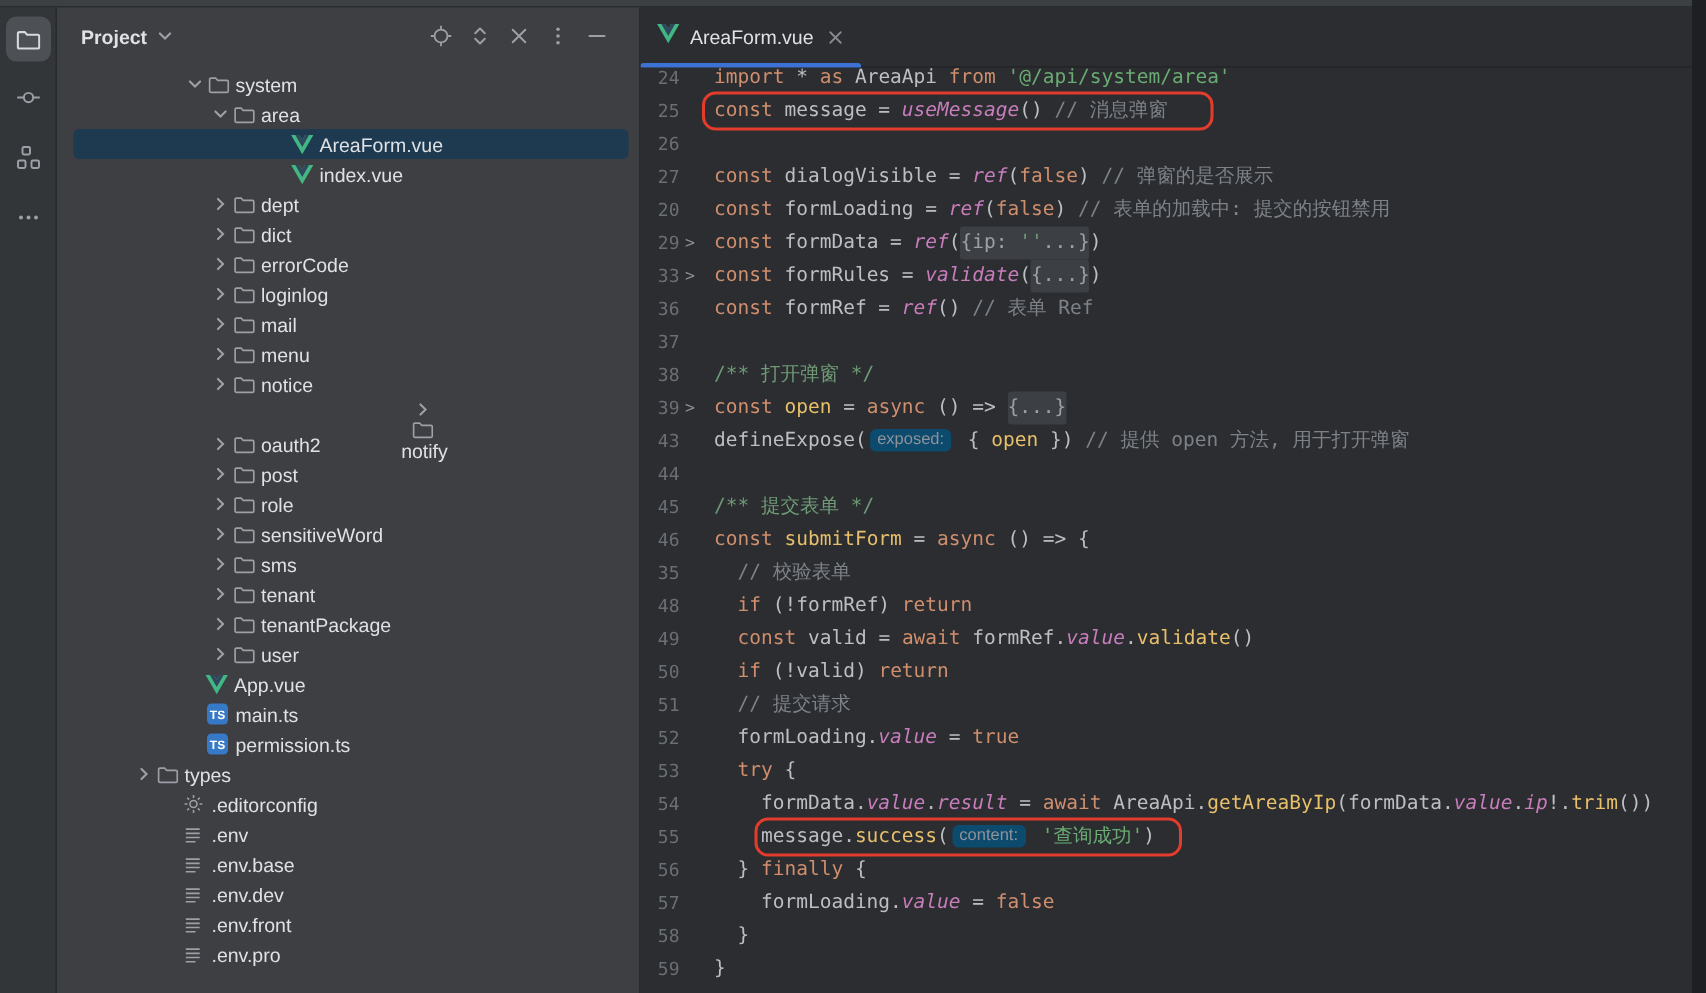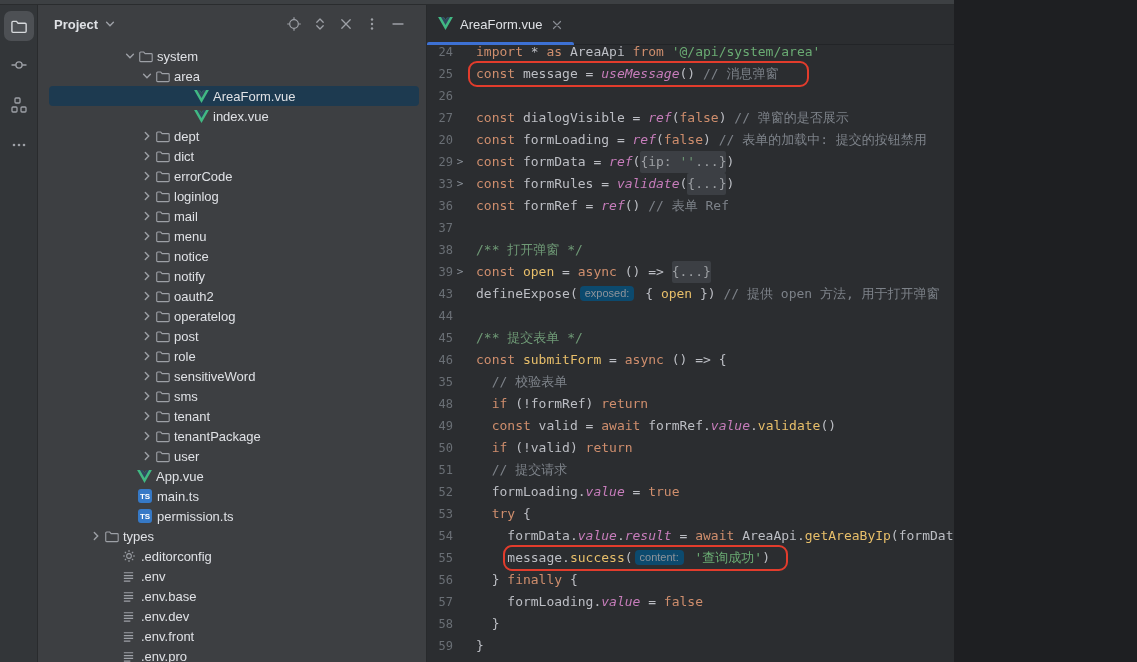--- a/index.html
+++ b/index.html
@@ -1,16 +1,16 @@
 <!DOCTYPE html>
 <html><head>
 <meta charset="utf-8">
 <style>
   html,body{margin:0;padding:0;background:#1e1f22;}
-  .window{position:relative;width:954px;height:662px;background:#2b2d30;overflow:hidden;
+  .window{position:relative;width:1128px;height:662px;background:#2b2d30;overflow:hidden;
           font-family:"Liberation Sans",sans-serif;}
   
   .topstrip{position:absolute;left:0;top:0;width:100%;height:5px;background:#3d4043;
             border-bottom:1px solid #2a2c2e;box-sizing:border-box;}
   
   .activitybar{position:absolute;left:0;top:5px;bottom:0;width:38px;background:#333639;
                border-right:1px solid #292b2d;box-sizing:border-box;display:flex;
                flex-direction:column;align-items:center;}
   .ab-btn{width:30px;height:30px;border-radius:7px;display:flex;align-items:center;
           justify-content:center;margin-top:6px;}
@@ -281,21 +281,21 @@
               <path d="M5.3 3.6 8.7 7l-3.4 3.4" stroke="#9da0a6" stroke-width="1.4" fill="none" stroke-linecap="round"></path>
             </svg>
           </span>
           <span class="ticon">
             <svg width="15" height="13" viewBox="0 0 16 14">
               <path d="M1.8 3.2c0-.6.4-1 1-1h3.3l1.5 1.7h6.6c.6 0 1 .5 1 1v6.6c0 .6-.4 1-1 1H2.8c-.6 0-1-.4-1-1Z" fill="none" stroke="#9da0a6" stroke-width="1.2"></path>
             </svg>
           </span>
           <span class="tlabel">notice</span>
         </div>
-        <div class="trow" style="padding-left: 100px;">
+        <div class="trow" style="padding-left: 100px; flex-direction: column;">
           <span class="tchev">
             <svg width="14" height="14" viewBox="0 0 14 14">
               <path d="M5.3 3.6 8.7 7l-3.4 3.4" stroke="#9da0a6" stroke-width="1.4" fill="none" stroke-linecap="round"></path>
             </svg>
           </span>
           <span class="ticon">
             <svg width="15" height="13" viewBox="0 0 16 14">
               <path d="M1.8 3.2c0-.6.4-1 1-1h3.3l1.5 1.7h6.6c.6 0 1 .5 1 1v6.6c0 .6-.4 1-1 1H2.8c-.6 0-1-.4-1-1Z" fill="none" stroke="#9da0a6" stroke-width="1.2"></path>
             </svg>
           </span>
@@ -306,33 +306,20 @@
             <svg width="14" height="14" viewBox="0 0 14 14">
               <path d="M5.3 3.6 8.7 7l-3.4 3.4" stroke="#9da0a6" stroke-width="1.4" fill="none" stroke-linecap="round"></path>
             </svg>
           </span>
           <span class="ticon">
             <svg width="15" height="13" viewBox="0 0 16 14">
               <path d="M1.8 3.2c0-.6.4-1 1-1h3.3l1.5 1.7h6.6c.6 0 1 .5 1 1v6.6c0 .6-.4 1-1 1H2.8c-.6 0-1-.4-1-1Z" fill="none" stroke="#9da0a6" stroke-width="1.2"></path>
             </svg>
           </span>
           <span class="tlabel">oauth2</span>
-        </div>
-        <div class="trow" style="padding-left: 100px;">
-          <span class="tchev">
-            <svg width="14" height="14" viewBox="0 0 14 14">
-              <path d="M5.3 3.6 8.7 7l-3.4 3.4" stroke="#9da0a6" stroke-width="1.4" fill="none" stroke-linecap="round"></path>
-            </svg>
-          </span>
-          <span class="ticon">
-            <svg width="15" height="13" viewBox="0 0 16 14">
-              <path d="M1.8 3.2c0-.6.4-1 1-1h3.3l1.5 1.7h6.6c.6 0 1 .5 1 1v6.6c0 .6-.4 1-1 1H2.8c-.6 0-1-.4-1-1Z" fill="none" stroke="#9da0a6" stroke-width="1.2"></path>
-            </svg>
-          </span>
-          <span class="tlabel">operatelog</span>
         </div>
         <div class="trow" style="padding-left: 100px;">
           <span class="tchev">
             <svg width="14" height="14" viewBox="0 0 14 14">
               <path d="M5.3 3.6 8.7 7l-3.4 3.4" stroke="#9da0a6" stroke-width="1.4" fill="none" stroke-linecap="round"></path>
             </svg>
           </span>
           <span class="ticon">
             <svg width="15" height="13" viewBox="0 0 16 14">
               <path d="M1.8 3.2c0-.6.4-1 1-1h3.3l1.5 1.7h6.6c.6 0 1 .5 1 1v6.6c0 .6-.4 1-1 1H2.8c-.6 0-1-.4-1-1Z" fill="none" stroke="#9da0a6" stroke-width="1.2"></path>

